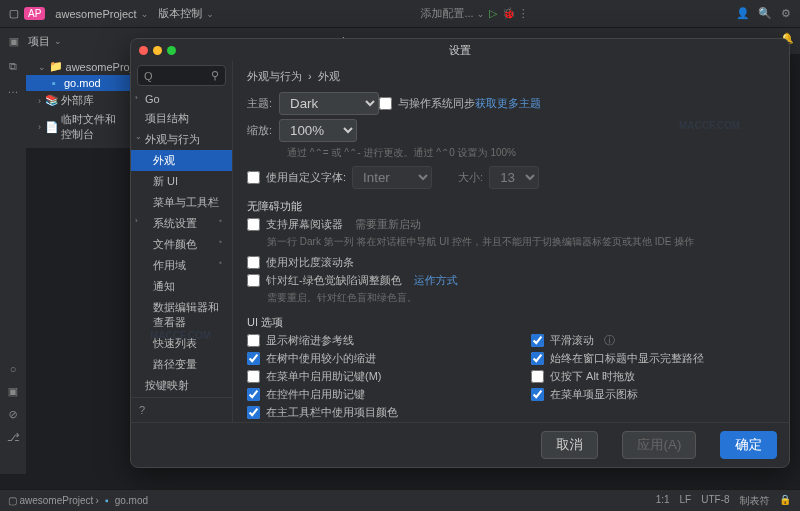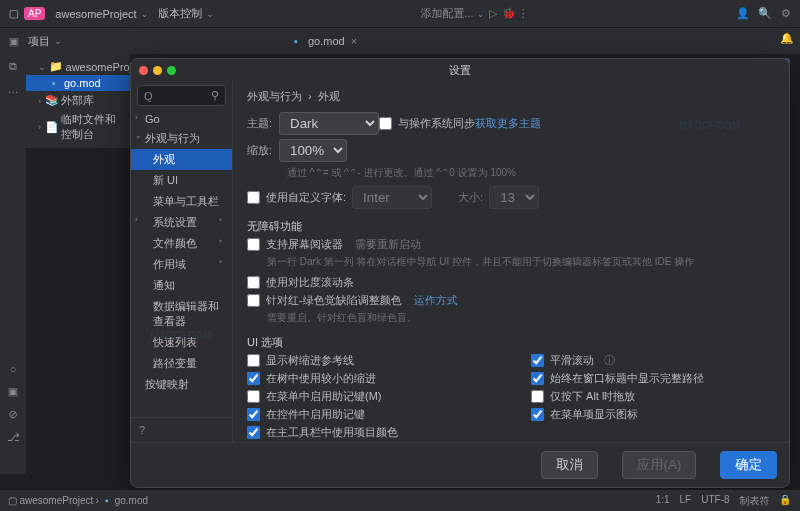--- a/index.html
+++ b/index.html
@@ -16,21 +16,21 @@
 .editor-tabs { position:absolute; left:280px; top:28px; height:26px; display:flex; align-items:center; }
 .editor-tab { background:#2b2d30; padding:4px 10px; border-radius:3px 3px 0 0; display:flex; align-items:center; gap:6px; color:#bababa; }
 .rbtns { position:absolute; right:8px; top:32px; display:flex; gap:8px; }
 .leftgutter { position:absolute; left:0; top:54px; width:26px; height:420px; background:#2b2d30; display:flex; flex-direction:column; align-items:center; padding-top:6px; gap:10px; color:#888; }
 .leftgutter .bottom { margin-top:auto; display:flex; flex-direction:column; gap:10px; margin-bottom:30px; }
 .project-panel { position:absolute; left:26px; top:54px; width:104px; background:#2b2d30; padding:4px 0; }
 .tree-item { padding:2px 6px 2px 12px; display:flex; align-items:center; gap:4px; color:#bababa; }
 .tree-item.sel { background:#1e5eb8; color:#fff; }
 .indent { padding-left:22px; }
 .goroot { position:absolute; right:10px; top:58px; background:#3d5179; color:#cfd8e8; padding:3px 10px; border-radius:3px; font-size:11px; }
-.dialog { position:absolute; left:130px; top:58px; width:660px; height:430px; background:#2b2d30; border:1px solid #444; border-radius:8px; box-shadow:0 8px 30px rgba(0,0,0,.5); display:flex; flex-direction:column; }
+.dialog { position:absolute; left:130px; top:38px; width:660px; height:430px; background:#2b2d30; border:1px solid #444; border-radius:8px; box-shadow:0 8px 30px rgba(0,0,0,.5); display:flex; flex-direction:column; }
 .dlg-title { height:22px; display:flex; align-items:center; padding:0 8px; position:relative; }
 .dots { display:flex; gap:5px; }
 .dot { width:9px; height:9px; border-radius:50%; }
 .dot.r{background:#ff5f56;} .dot.y{background:#ffbd2e;} .dot.g{background:#27c93f;}
 .dlg-title .t { position:absolute; left:0; right:0; text-align:center; color:#ccc; }
 .dlg-body { flex:1; display:flex; min-height:0; }
 .dlg-side { width:102px; border-right:1px solid #3a3a3a; display:flex; flex-direction:column; }
 .search { margin:4px 6px; background:#1e1f22; border:1px solid #444; border-radius:4px; padding:3px 6px; color:#888; display:flex; align-items:center; gap:4px; }
 .catlist { flex:1; overflow:auto; }
 .cat { padding:3px 6px 3px 14px; color:#bababa; position:relative; cursor:default; }
@@ -149,20 +149,21 @@
   </div>
   <div class="dlg-body">
     <div class="dlg-side">
       <div class="search">
           <span>Q</span>
           <span style="flex:1"></span>
           <span>⚲</span>
         </div>
       <div class="catlist">
         <div class="cat"><span class="exp">›</span><span>Go</span></div>
+        <div class="cat"><span>项目结构</span></div>
         <div class="cat"><span class="exp">⌄</span><span>外观与行为</span></div>
         <div class="cat sub sel"><span>外观</span></div>
         <div class="cat sub"><span>新 UI</span></div>
         <div class="cat sub"><span>菜单与工具栏</span></div>
         <div class="cat sub"><span class="exp">›</span><span>系统设置</span><span class="sq">▪</span></div>
         <div class="cat sub"><span>文件颜色</span><span class="sq">▪</span></div>
         <div class="cat sub"><span>作用域</span><span class="sq">▪</span></div>
         <div class="cat sub"><span>通知</span></div>
         <div class="cat sub"><span>数据编辑器和查看器</span></div>
         <div class="cat sub"><span>快速列表</span></div>
@@ -179,21 +180,21 @@
         <span class="lbl">主题:</span>
         <select style="width:100px"><option>Dark</option></select>
         <label class="chk">
             <input type="checkbox" style="">
             <span>与操作系统同步</span>
           </label>
         <a class="link">获取更多主题</a>
       </div>
       <div class="row">
         <span class="lbl">缩放:</span>
-        <select style="width:68px"><option>100%</option></select>
+        <select style="width:78px"><option>100%</option></select>
       </div>
       <div class="hint">通过 ^⌃= 或 ^⌃- 进行更改。通过 ^⌃0 设置为 100%</div>
       <div class="row chk">
         <input type="checkbox" style="">
         <span>使用自定义字体:</span>
         <select disabled="" style="width:80px;opacity:.5"><option>Inter</option></select>
         <span style="margin-left:20px;color:#777">大小:</span>
         <select disabled="" style="width:50px;opacity:.5"><option>13</option></select>
       </div>
 

